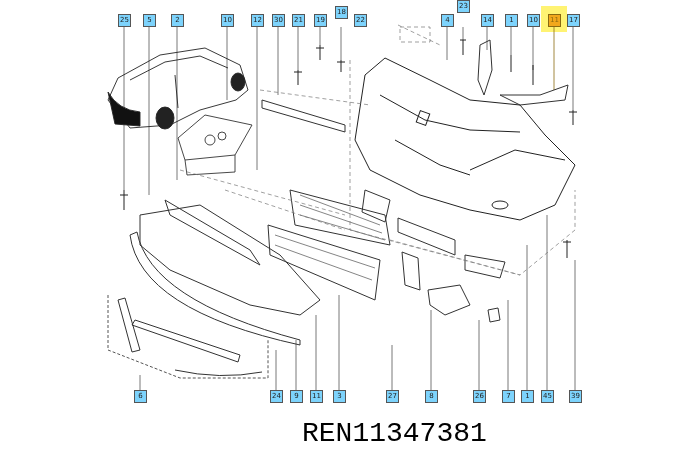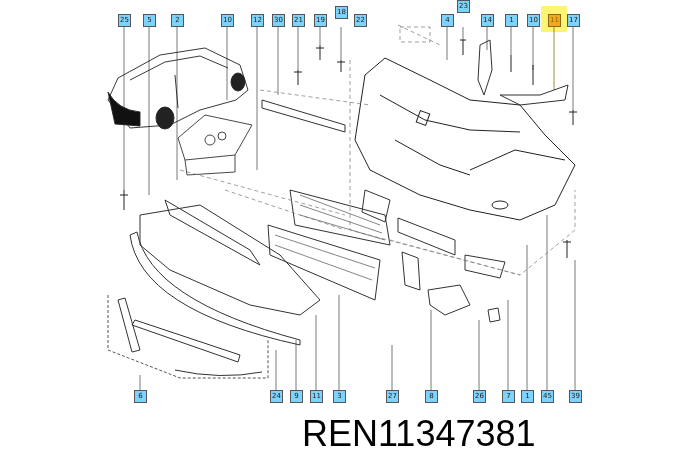--- a/index.html
+++ b/index.html
@@ -4,22 +4,22 @@
 <style>
   html, body { margin:0; padding:0; background:#ffffff; }
   body { width:693px; height:468px; position:relative; overflow:hidden;
          font-family:"DejaVu Sans", sans-serif; }
   #diagram { position:absolute; left:0; top:0; width:693px; height:468px; }
   .callout { position:absolute; width:11px; height:11px; border:1px solid #555;
              background:#7dd3fc; font-size:7px; line-height:11px; text-align:center;
              color:#222; box-sizing:content-box; }
   .callout.hl { background:#f2a81c; border-color:#8a6a10; color:#8a6a10; }
   .hl-glow { position:absolute; background:#fff15a; opacity:0.85; }
-  #part-number { position:absolute; left:302px; top:410px; font-family:Liberation Sans, sans-serif;
-                 font-size:36px; color:#000; letter-spacing:0px; line-height:48px; }
+  #part-number { position:absolute; left:302px; top:410px; font-family:Liberation Mono, monospace;
+                 font-size:28px; color:#000; letter-spacing:0px; line-height:48px; }
 </style>
 </head>
 <body>
 
 <div id="diagram">
   <div class="hl-glow" style="left:541px;top:6px;width:26px;height:26px;"></div>
 
   <svg width="693" height="468" style="position:absolute;left:0;top:0;" fill="none" stroke="#333" stroke-width="1">
 
     <g stroke="#555" stroke-width="0.8">

